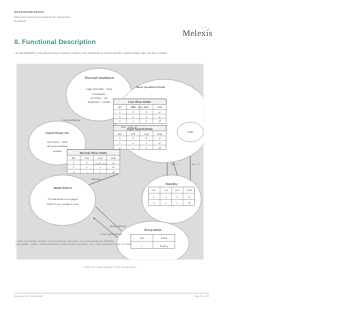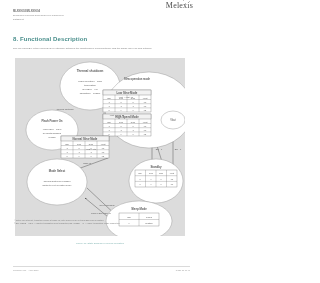--- a/index.html
+++ b/index.html
@@ -9,21 +9,21 @@
     overflow:hidden;position:relative;
   }
   .page{position:absolute;inset:0;}
 
   
   .hdr{position:absolute;left:13px;top:10px;width:120px;}
   .hdr .part{font-size:2.6px;font-weight:bold;color:#6d6d6d;letter-spacing:.05px;line-height:3.6px;}
   .hdr .sub{font-size:2.4px;color:#8a8a8a;line-height:3.4px;margin-top:.6px;}
   .hdr .sub2{font-size:2.4px;color:#8a8a8a;line-height:3.4px;}
 
-  .logo{position:absolute;right:7px;top:1px;text-align:right;}
+  .logo{position:absolute;right:7px;top:26px;text-align:right;}
   .logo .name{font-size:8px;color:#4c4c4c;letter-spacing:.2px;font-family:"Liberation Serif",serif;}
   .logo .dots{position:absolute;right:1px;top:-2px;width:10px;height:7px;}
   .logo .dots i{position:absolute;width:.9px;height:.9px;background:#9a9a9a;border-radius:50%;display:block;}
 
   
   .sect{position:absolute;left:13px;top:36px;font-size:6px;font-weight:bold;color:#4a8f8c;letter-spacing:.1px;}
 
   
   .intro{position:absolute;left:13px;top:47px;width:176px;font-size:2.5px;color:#7c7c7c;line-height:3.6px;}
 

